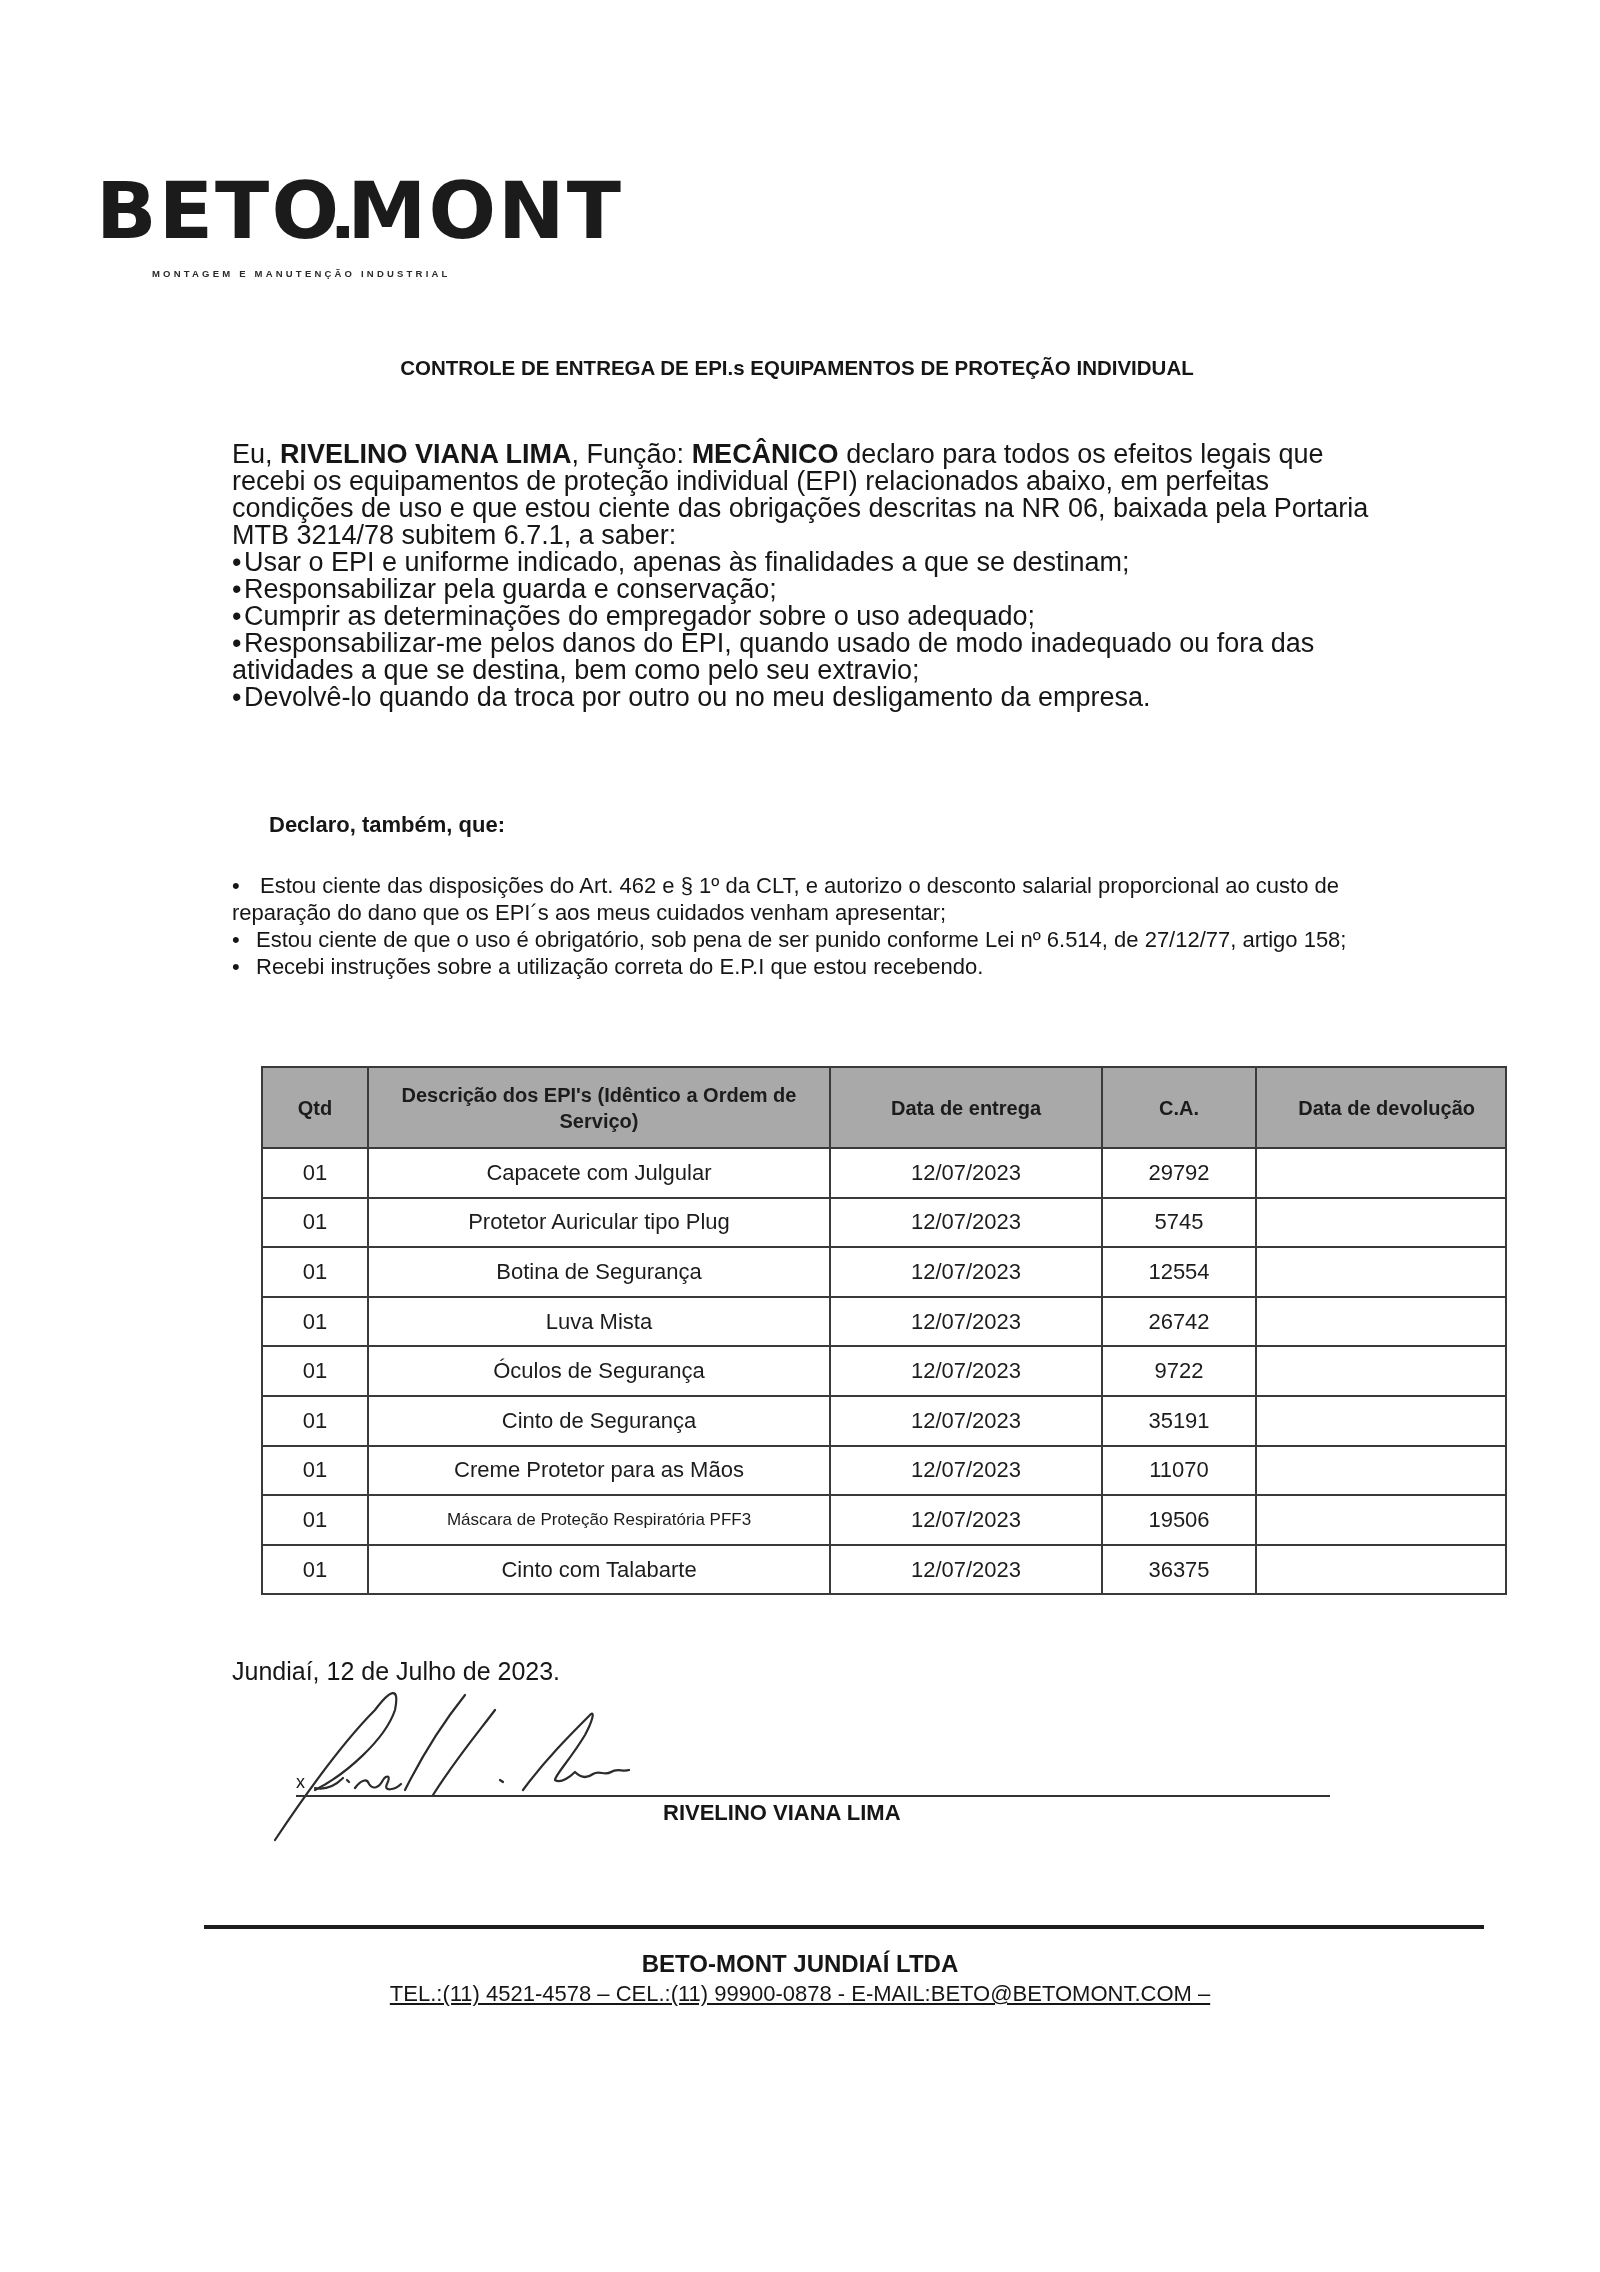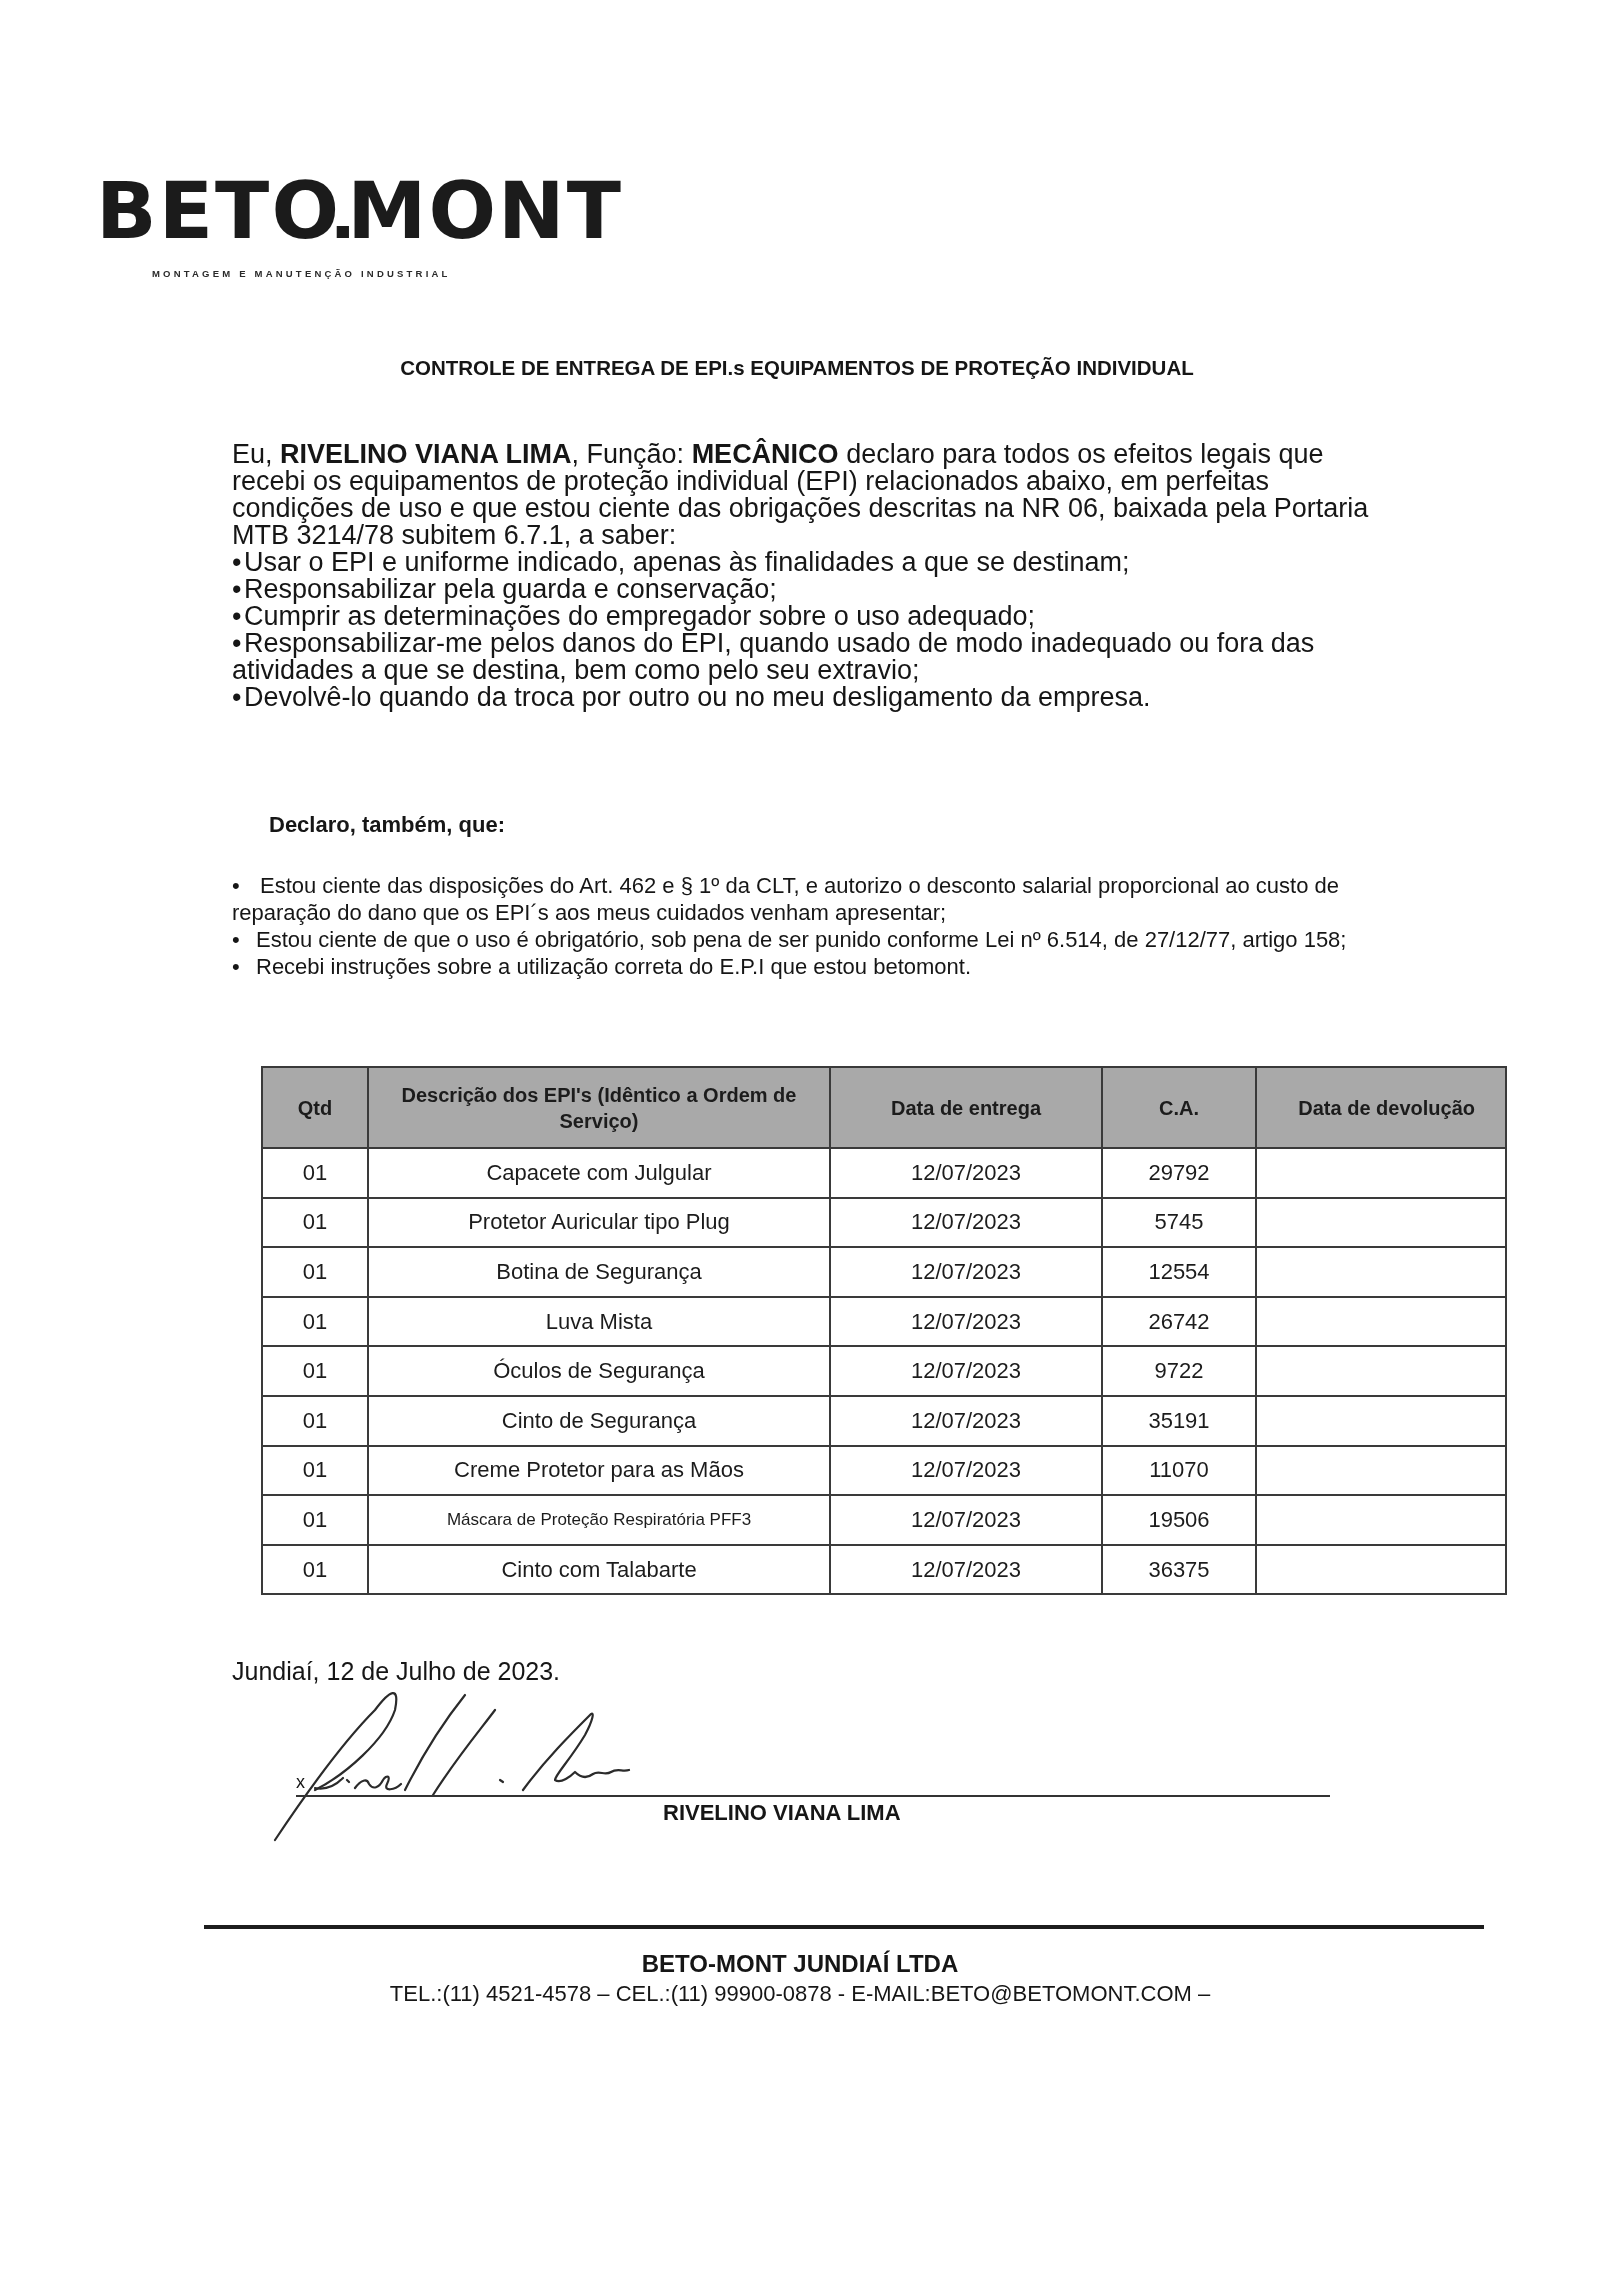--- a/index.html
+++ b/index.html
@@ -60,21 +60,21 @@
   .c-dev { width: 188px; }
 
   .place-date { left: 232px; top: 1657px; font-size: 25px; }
   .sig-line { left: 296px; top: 1795px; width: 1034px; height: 2px; background: #333; }
   .sig-x { left: 296px; top: 1772px; font-size: 18px; }
   .sig-name { left: 663px; top: 1800px; font-weight: bold; font-size: 22px; }
   .signature { left: 255px; top: 1680px; }
 
   .footer-rule { left: 204px; top: 1925px; width: 1280px; height: 4px; background: #1d1d1d; }
   .footer-co { left: 0; width: 1600px; top: 1950px; text-align: center; font-weight: bold; font-size: 24px; }
-  .footer-contact { left: 0; width: 1600px; top: 1980px; text-align: center; font-size: 22px; line-height: 28px; }
+  .footer-contact { left: 0; width: 1600px; top: 1980px; text-align: center; font-size: 22px; line-height: 28px; text-decoration: underline; }
 </style>
 </head>
 <body>
 
 <div class="abs logo-main">
   <span>BETO</span><span class="logo-dot"></span><span>MONT</span>
 </div>
 <div class="abs logo-sub">MONTAGEM E MANUTENÇÃO INDUSTRIAL</div>
 
 <div class="abs title">CONTROLE DE ENTREGA DE EPI.s EQUIPAMENTOS DE PROTEÇÃO INDIVIDUAL</div>
@@ -87,21 +87,21 @@
     <li><span class="dot">•</span><span>Cumprir as determinações do empregador sobre o uso adequado;</span></li>
     <li style="padding-right:30px;"><span class="dot">•</span><span>Responsabilizar-me pelos danos do EPI, quando usado de modo inadequado ou fora das atividades a que se destina, bem como pelo seu extravio;</span></li>
     <li><span class="dot">•</span><span>Devolvê-lo quando da troca por outro ou no meu desligamento da empresa.</span></li>
   </ul>
 </div>
 
 <div class="abs declaro">Declaro, também, que:</div>
 <div class="abs decl-list">
   <div style="padding-right:30px;"><span class="dot">•</span><span>Estou ciente das disposições do Art. 462 e § 1º da CLT, e autorizo o desconto salarial proporcional ao custo de reparação do dano que os EPI´s aos meus cuidados venham apresentar;</span></div>
   <div style="padding-left:24px;text-indent:-24px;padding-right:20px;"><span class="dot" style="width:24px;text-indent:0">•</span><span>Estou ciente de que o uso é obrigatório, sob pena de ser punido conforme Lei nº 6.514, de 27/12/77, artigo 158;</span></div>
-  <div><span class="dot" style="width:24px">•</span><span>Recebi instruções sobre a utilização correta do E.P.I que estou betomont.</span></div>
+  <div><span class="dot" style="width:24px">•</span><span>Recebi instruções sobre a utilização correta do E.P.I que estou recebendo.</span></div>
 </div>
 
 <table class="epi">
   <thead>
     <tr>
       <th class="c-qtd">Qtd</th>
       <th class="c-desc" style="padding:0 4px;">Descrição dos EPI's (Idêntico a Ordem de Serviço)</th>
       <th class="c-date" style="padding:0 44px;">Data de entrega</th>
       <th class="c-ca">C.A.</th>
       <th class="c-dev" style="padding:0 30px;text-align:right;">Data de devolução</th>

